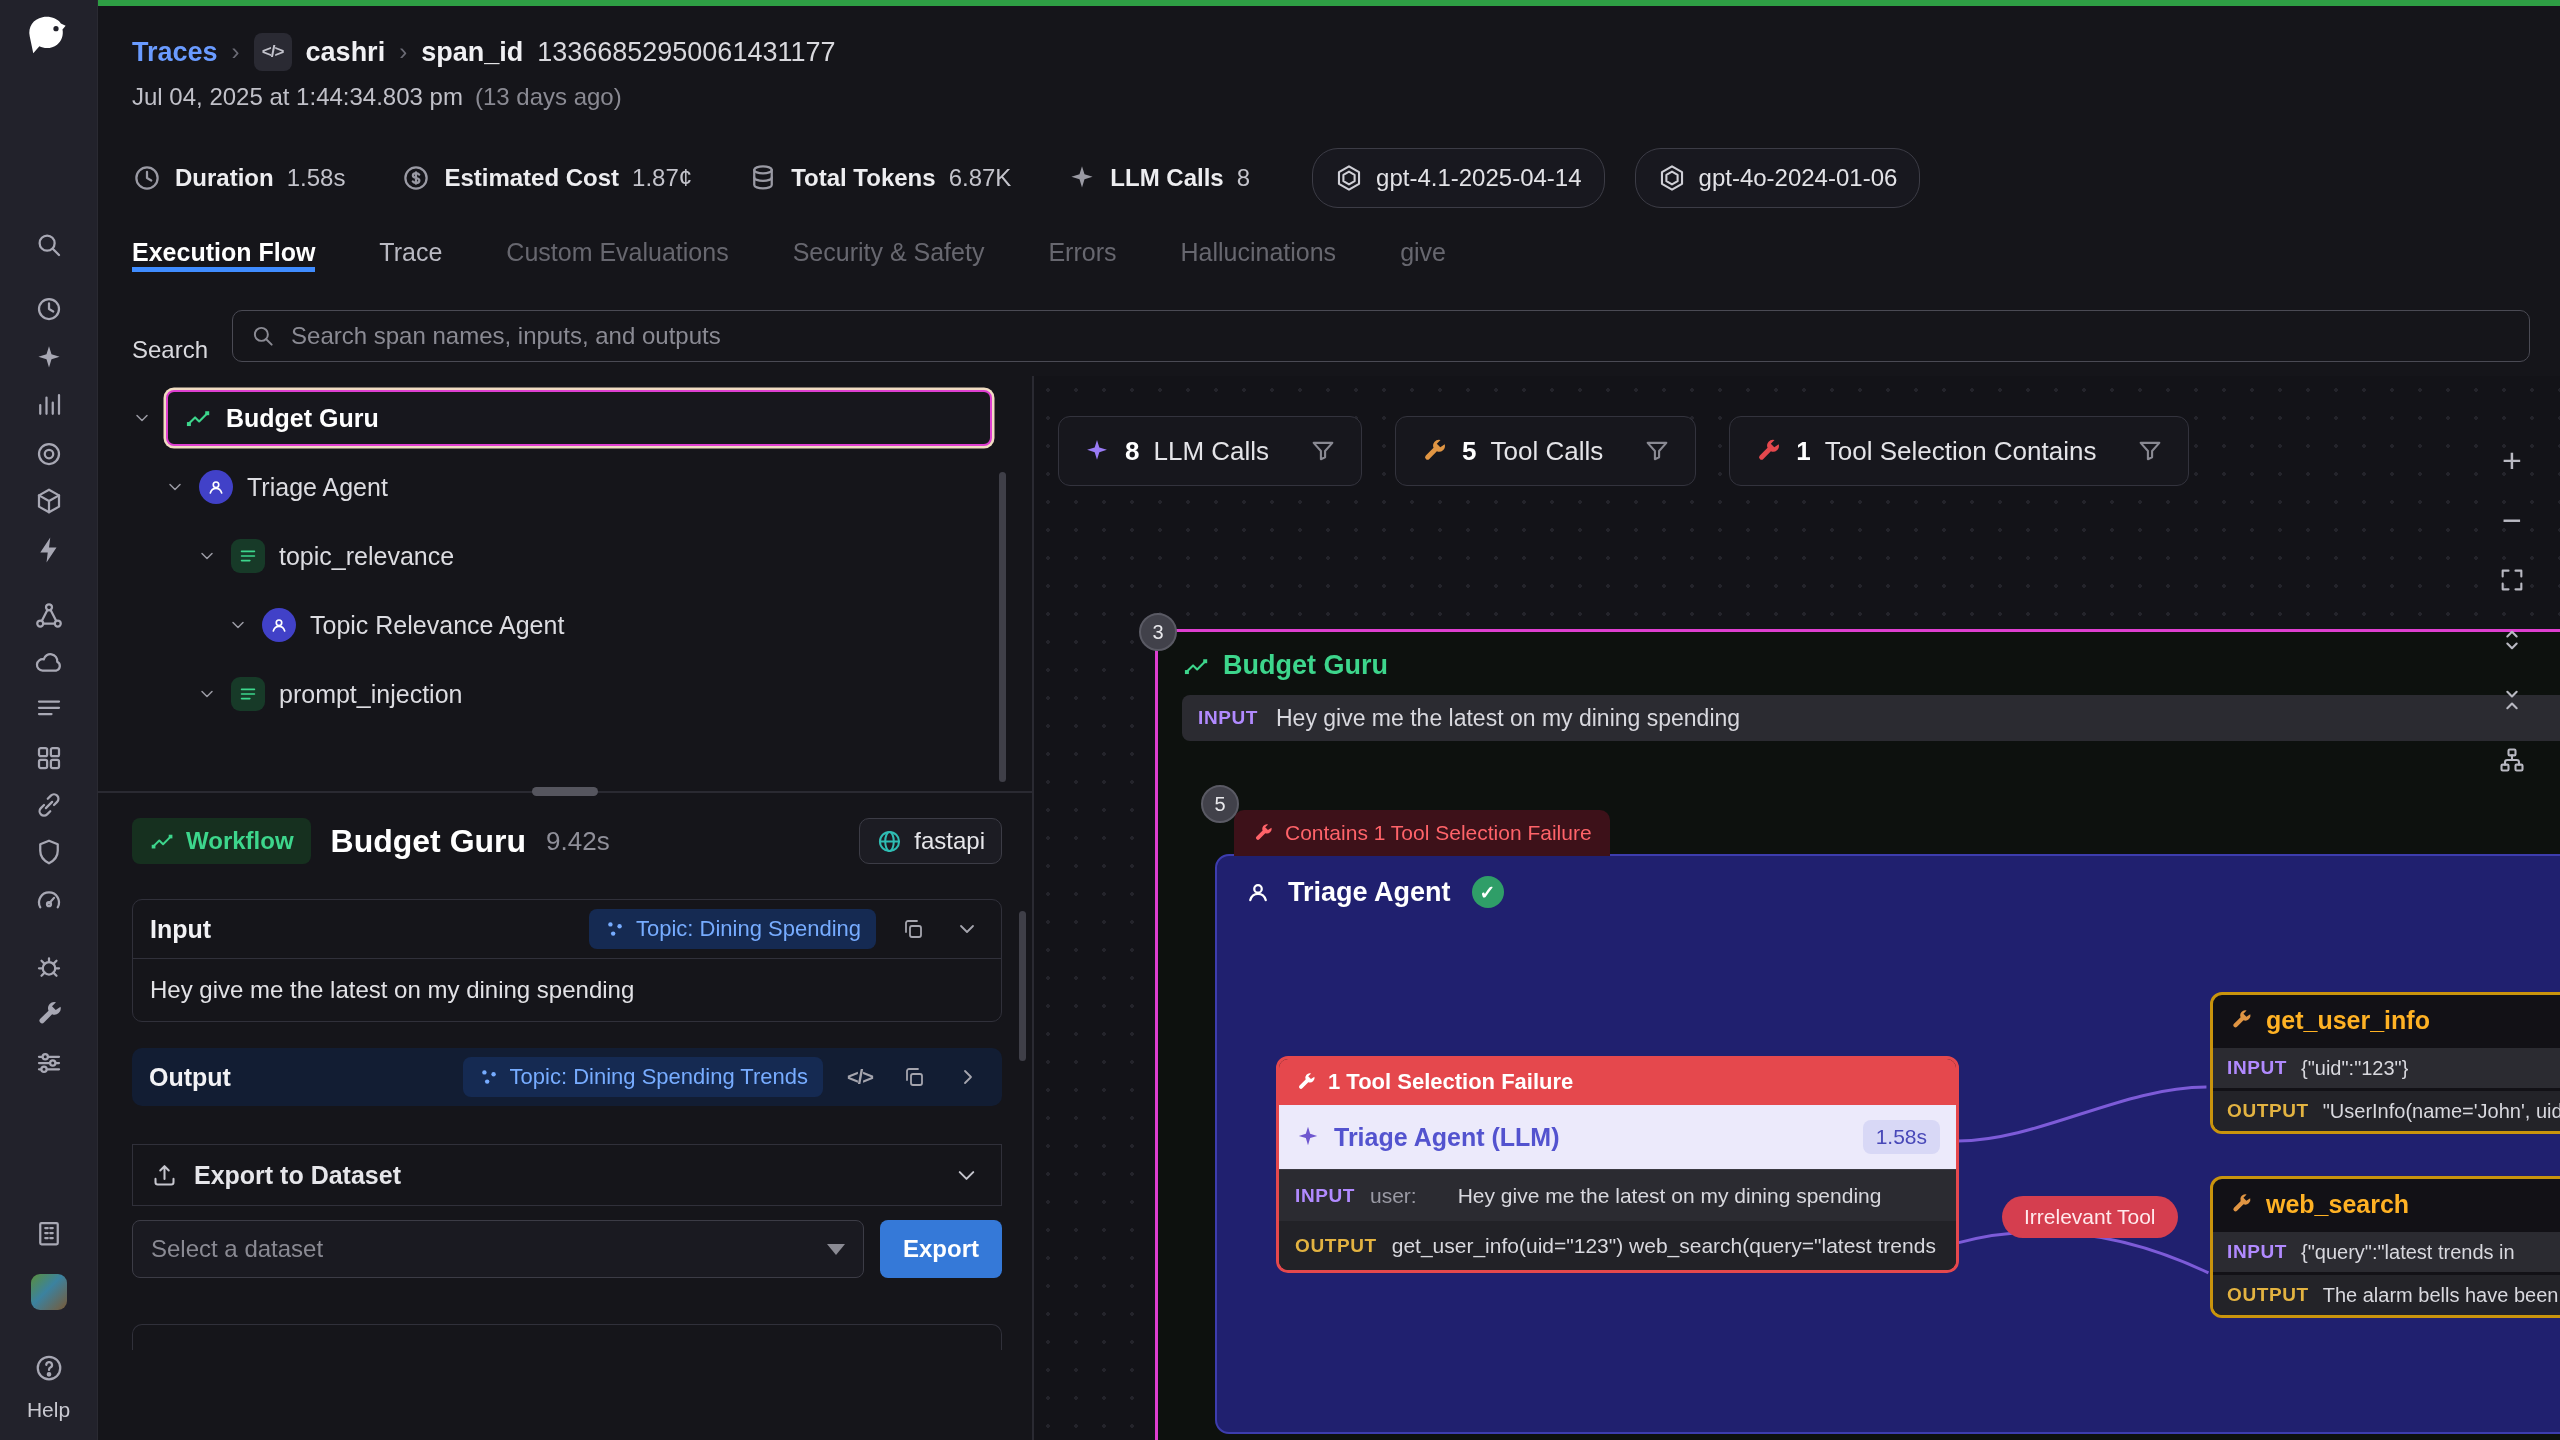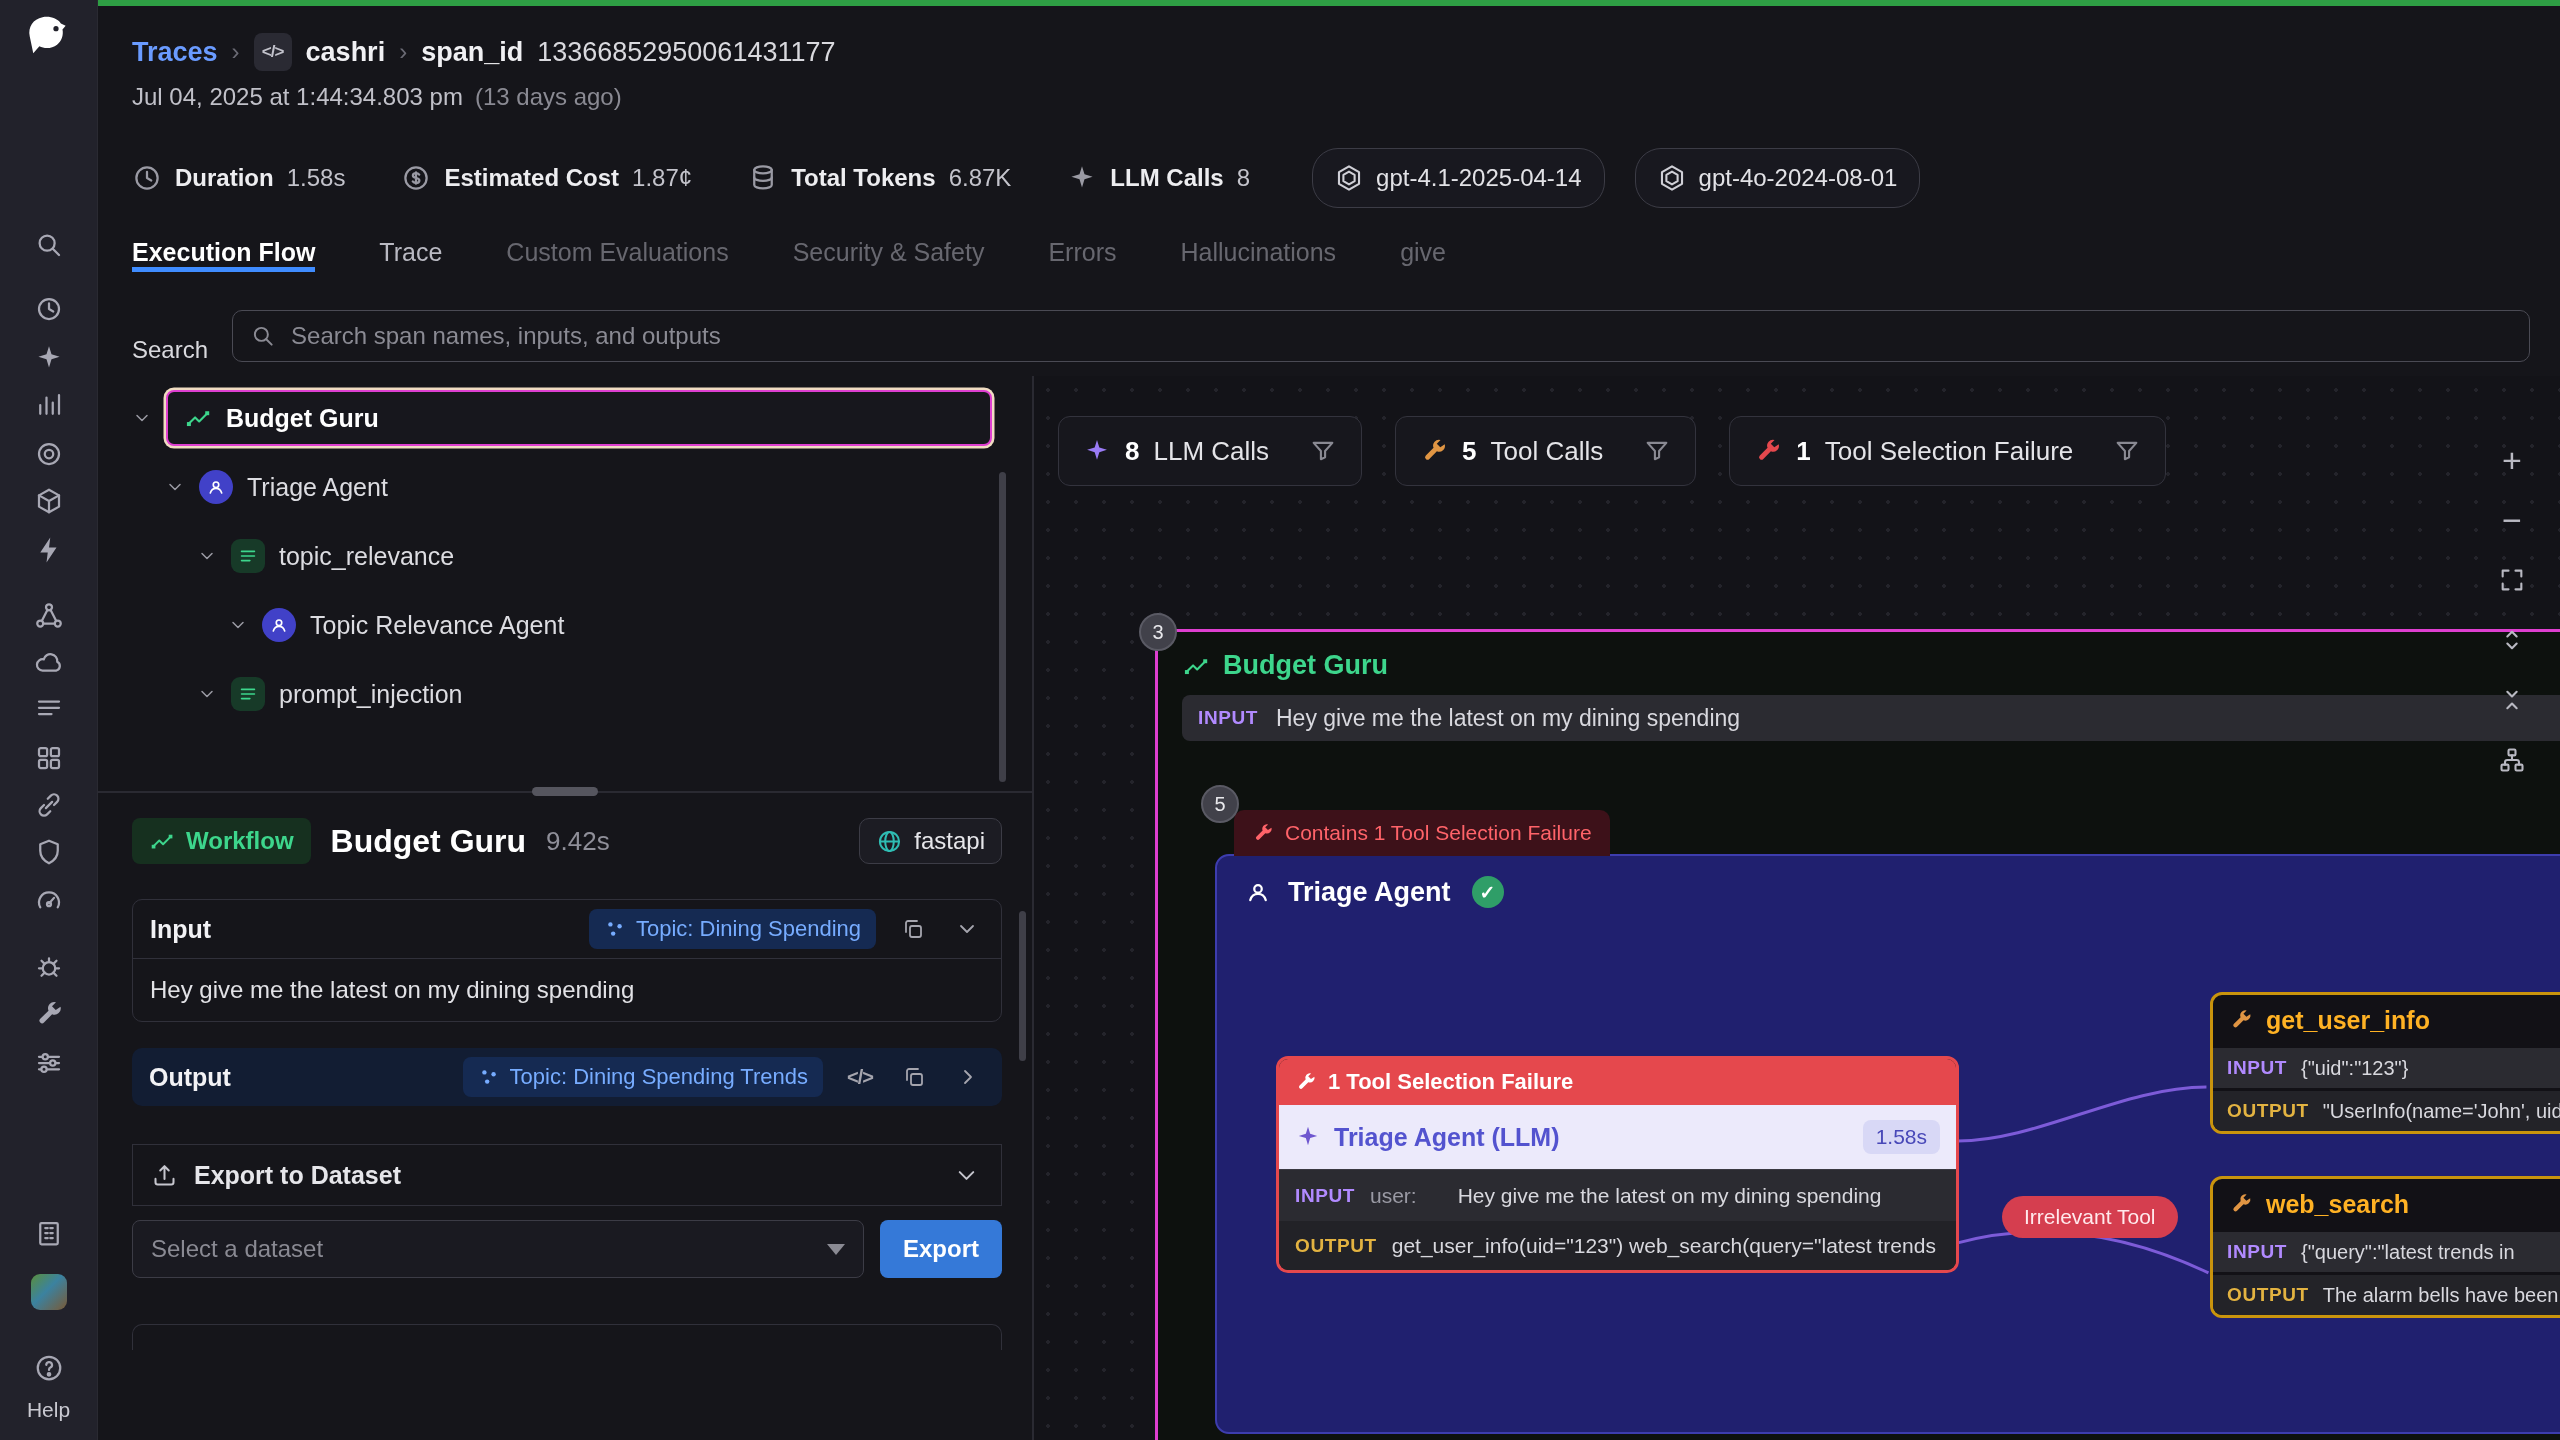--- a/index.html
+++ b/index.html
@@ -387,21 +387,21 @@
               <path d="M12 2l8.6 5v10L12 22l-8.6-5V7L12 2z"></path>
               <path d="M12 6.5l4.8 2.8v5.4L12 17.5l-4.8-2.8V9.3L12 6.5z"></path>
             </svg>
           <span>gpt-4.1-2025-04-14</span>
         </div>
         <div class="model-chip">
           <svg class="ico" viewBox="0 0 24 24">
               <path d="M12 2l8.6 5v10L12 22l-8.6-5V7L12 2z"></path>
               <path d="M12 6.5l4.8 2.8v5.4L12 17.5l-4.8-2.8V9.3L12 6.5z"></path>
             </svg>
-          <span>gpt-4o-2024-08-01</span>
+          <span>gpt-4o-2024-01-06</span>
         </div>
       </div>
     </div>
 
     <nav class="tabs">
       <div class="tab active">Execution Flow</div>
       <div class="tab bright">Trace</div>
       <div class="tab">Custom Evaluations</div>
       <div class="tab">Security &amp; Safety</div>
       <div class="tab">Errors</div>
@@ -625,21 +625,21 @@
             <span class="f-label">Tool Calls</span>
             <svg class="ico funnel" viewBox="0 0 24 24">
                 <path d="M4 5h16l-6.2 7v5.4L10.2 19v-7L4 5z"></path>
               </svg>
           </div>
           <div class="filter-chip">
             <svg viewBox="0 0 24 24" class="c-red">
                 <path fill="currentColor" d="M21.2 6.2a5 5 0 0 1-6.7 6L8 18.8a2.1 2.1 0 0 1-3-3l6.6-6.5a5 5 0 0 1 6-6.7L14.4 5.8l3 3 3.8-2.6z"></path>
               </svg>
             <span class="f-count">1</span>
-            <span class="f-label">Tool Selection Failure</span>
+            <span class="f-label">Tool Selection Contains</span>
             <svg class="ico funnel" viewBox="0 0 24 24">
                 <path d="M4 5h16l-6.2 7v5.4L10.2 19v-7L4 5z"></path>
               </svg>
           </div>
         </div>
 
         <div class="wf-node">
           <div class="node-badge" style="left:-19px;top:-19px">3</div>
           <div class="wf-node-head">
             <svg class="ico" viewBox="0 0 24 24" stroke-width="2.2" style="color:#3dd68c">

